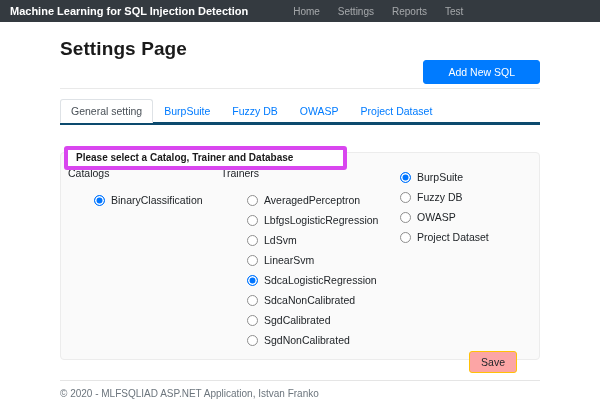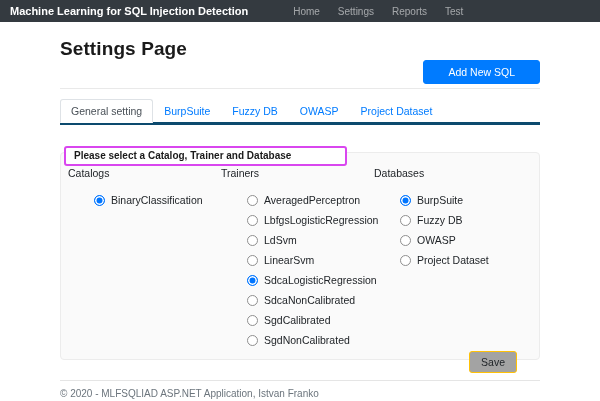--- a/index.html
+++ b/index.html
@@ -114,21 +114,21 @@
     border-radius: 4px;
     height: 208px;
     padding: 14px 7px 4px 7px;
   }
   .panel-legend {
     position: absolute;
     top: -7px;
     left: 3px;
     width: 283px;
     background: #ffffff;
-    border: 2px solid #d946ef;
+    border: 4px solid #d946ef;
     border-radius: 3px;
     font-size: 10px;
     font-weight: 700;
     color: #1a1a1a;
     padding: 2px 8px 3px 8px;
     white-space: nowrap;
     overflow: hidden;
   }
   .groups {
     display: grid;
@@ -165,21 +165,21 @@
     color: #212529;
     white-space: nowrap;
   }
   .save-row {
     display: flex;
     justify-content: flex-end;
     padding-right: 15px;
     margin-top: 1px;
   }
   .btn-warning {
-    background: #a3a3a3;
+    background: #fca5a5;
     border-color: #ffc107;
     color: #212529;
     padding: 3px 11px;
   }
 
   
   .footer {
     margin-top: 20px;
     border-top: 1px solid #e5e5e5;
     padding-top: 7px;
@@ -271,21 +271,20 @@
               <span class="option-label">SgdCalibrated</span>
             </div>
             <div class="option-row">
               <span class="radio"></span>
               <span class="option-label">SgdNonCalibrated</span>
             </div>
           </div>
       </div>
 
       <div class="group">
-        <div class="group-header">Databases</div>
         <div>
 
         <div class="option-row selected">
               <span class="radio"></span>
               <span class="option-label">BurpSuite</span>
             </div>
             <div class="option-row">
               <span class="radio"></span>
               <span class="option-label">Fuzzy DB</span>
             </div>

